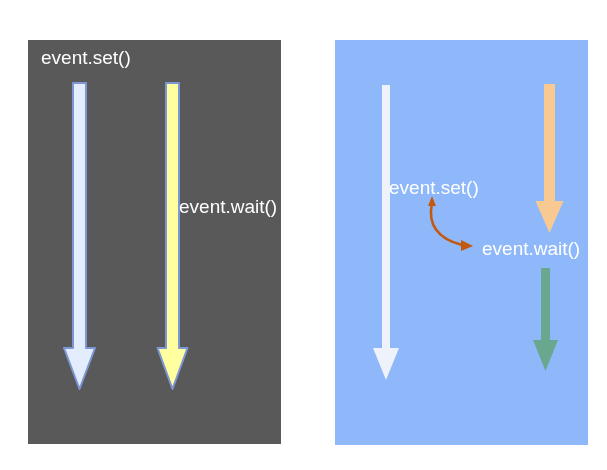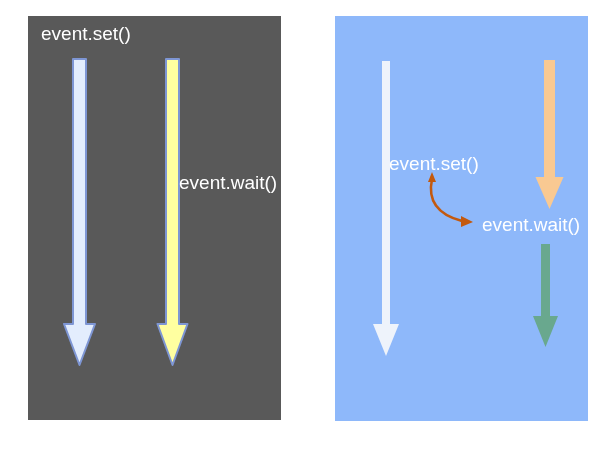--- a/index.html
+++ b/index.html
@@ -10,21 +10,21 @@
   }
   .canvas {
     position: relative;
     width: 607px;
     height: 470px;
     background: var(--page-bg, #ffffff);
     overflow: hidden;
   }
   .panel {
     position: absolute;
-    top: 16px;
+    top: 40px;
     text-align: right;
   }
   .panel-left {
     left: 28px;
     width: 253px;
     height: 404px;
     background: var(--left-panel-bg, #595959);
   }
   .panel-right {
     left: 335px;

